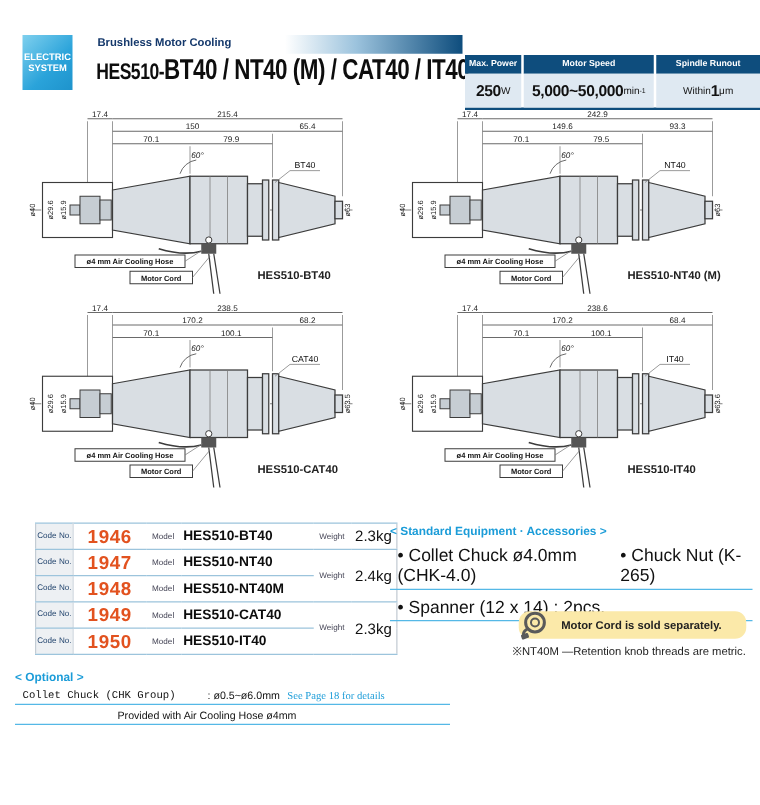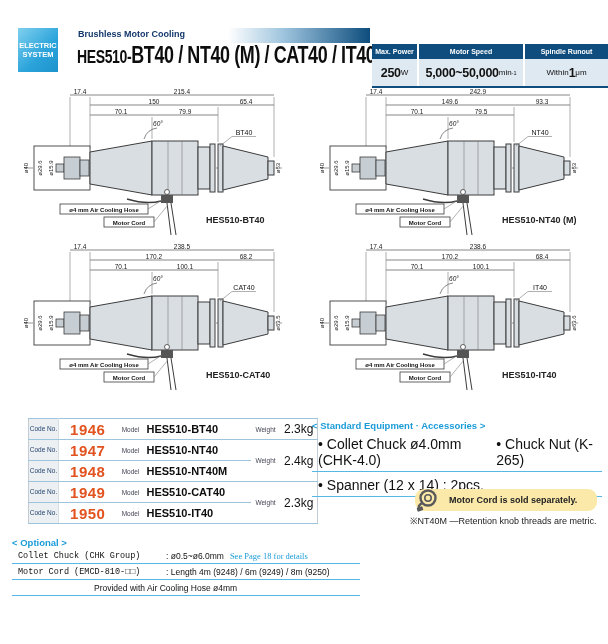--- a/index.html
+++ b/index.html
@@ -285,21 +285,17 @@
   </div>
 
   <div class="optional">
     <div class="sec-title">&lt; Optional &gt;</div>
     <div class="opt-row">
       <span class="ol">Collet Chuck (CHK Group)</span>
       <span>: ø0.5~ø6.0mm</span>
       <span class="opt-link">See Page 18 for details</span>
     </div>
     <div class="opt-row">
-      <span class="ol">Motor Cord (EMCD-810-□□)</span>
-      <span>: Length 4m (9248) / 6m (9249) / 8m (9250)</span>
-    </div>
-    <div class="opt-row">
       <span class="opt-center">Provided with Air Cooling Hose ø4mm</span>
     </div>
   </div>
 
 </div>
 
 </body></html>

